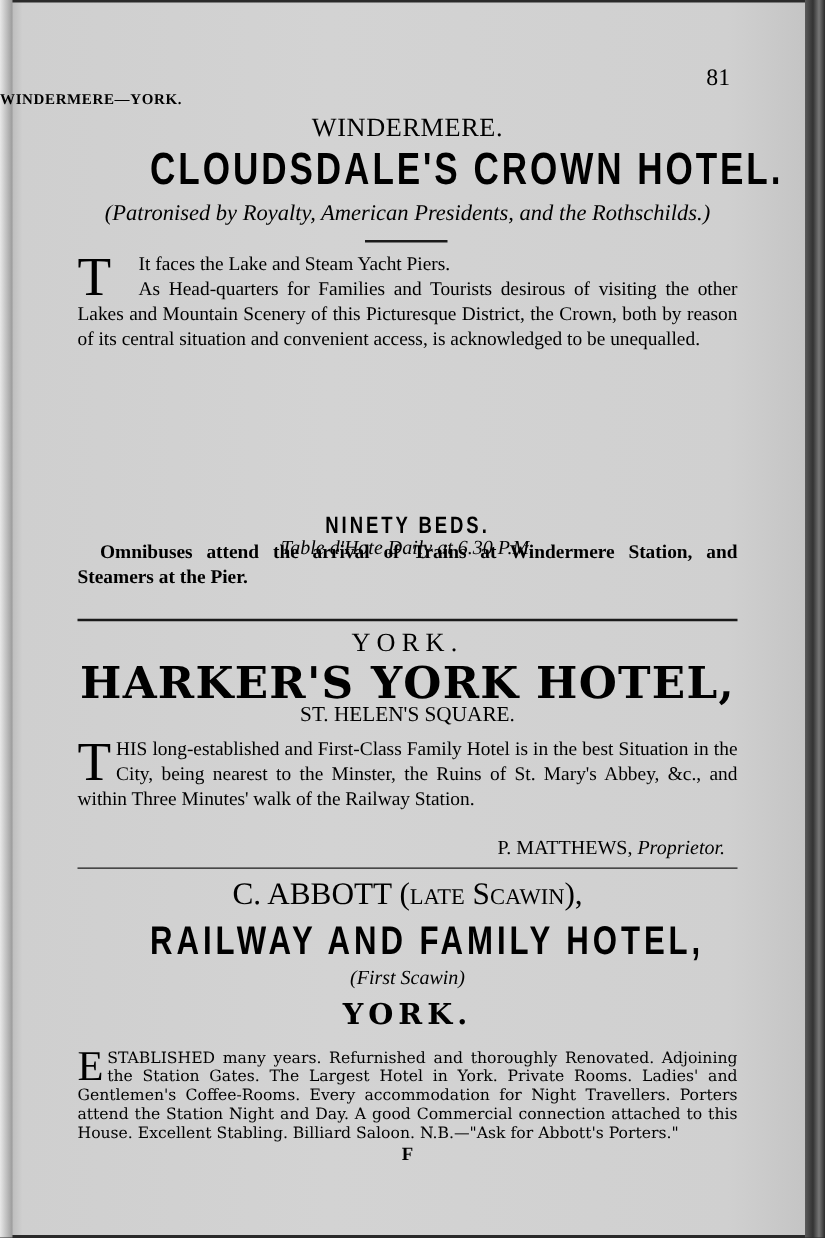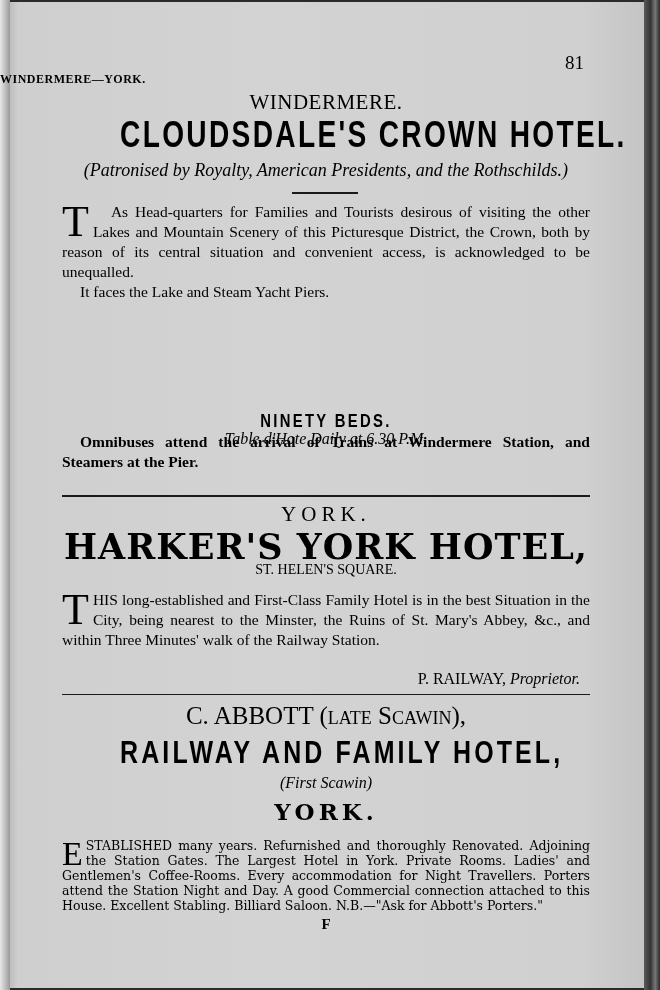--- a/index.html
+++ b/index.html
@@ -48,39 +48,39 @@
 <div class="running-head">WINDERMERE—YORK.</div>
 <div class="page-number">81</div>
 
 <div class="block center h-place" style="top:90px;">WINDERMERE.</div>
 <div class="block center h-condensed" style="top:114px; font-size:36px; letter-spacing:3px;">CLOUDSDALE'S CROWN HOTEL.</div>
 <div class="block center italic" style="top:160px; font-size:18px;">(Patronised by Royalty, American Presidents, and the Rothschilds.)</div>
 <div class="rule" style="left:292px; top:192px; width:66px;"></div>
 
 <div class="block body-text" style="top:202px;">
   <p><span class="dropcap">T</span></p>
+  <p class="indent">It faces the Lake and Steam Yacht Piers.</p>
   <p class="indent">As Head-quarters for Families and Tourists desirous of visiting the other Lakes and Mountain Scenery of this Picturesque District, the Crown, both by reason of its central situation and convenient access, is acknowledged to be unequalled.</p>
-  <p class="indent">It faces the Lake and Steam Yacht Piers.</p>
 </div>
 
 <div class="block center h-condensed" style="top:410px; font-size:19px; letter-spacing:3px;">NINETY BEDS.</div>
 <div class="block center italic" style="top:430px; font-size:16px;text-align:center;">Table d'Hote Daily at 6.30 P.M.</div>
 <div class="block body-text indent" style="top:432px;font-weight:bold;">Omnibuses attend the arrival of Trains at Windermere Station, and Steamers at the Pier.</div>
 
 <div class="rule" style="left:62px; top:495px; width:528px;"></div>
 
 <div class="block center" style="top:502px; font-size:21px; letter-spacing:5px;">YORK.</div>
 <div class="block center h-egyptian" style="top:526px; font-size:35px; letter-spacing:1px;">HARKER'S YORK HOTEL,</div>
-<div class="block center" style="top:562px; font-size:14px;">ST. HELEN'S SQUARE.</div>
+<div class="block center" style="top:562px; font-size:17px;">ST. HELEN'S SQUARE.</div>
 
 <div class="block body-text" style="top:590px;">
   <p><span class="dropcap">T</span><span>HIS long-established and First-Class Family Hotel is in the best Situation in the City, being nearest to the Minster, the Ruins of St. Mary's Abbey, &amp;c., and within Three Minutes' walk of the Railway Station.</span></p>
 </div>
 <div class="block" style="top:670px; text-align:right; font-size:16px; padding-right:10px; box-sizing:border-box;">
-  <span>P. RAILWAY,</span>
+  <span>P. MATTHEWS,</span>
   <span class="italic">Proprietor.</span>
 </div>
 
 <div class="rule" style="left:62px; top:694px; width:528px; height:1px;"></div>
 
 <div class="block center sc" style="top:702px; font-size:25px;">C. ABBOTT (late Scawin),</div>
 <div class="block center h-condensed" style="top:734px; font-size:32px; letter-spacing:4px;">RAILWAY AND FAMILY HOTEL,</div>
 <div class="block center italic" style="top:774px; font-size:16px;">(First Scawin)</div>
 <div class="block center h-egyptian" style="top:798px; font-size:23px; letter-spacing:4px;">YORK.</div>
 

